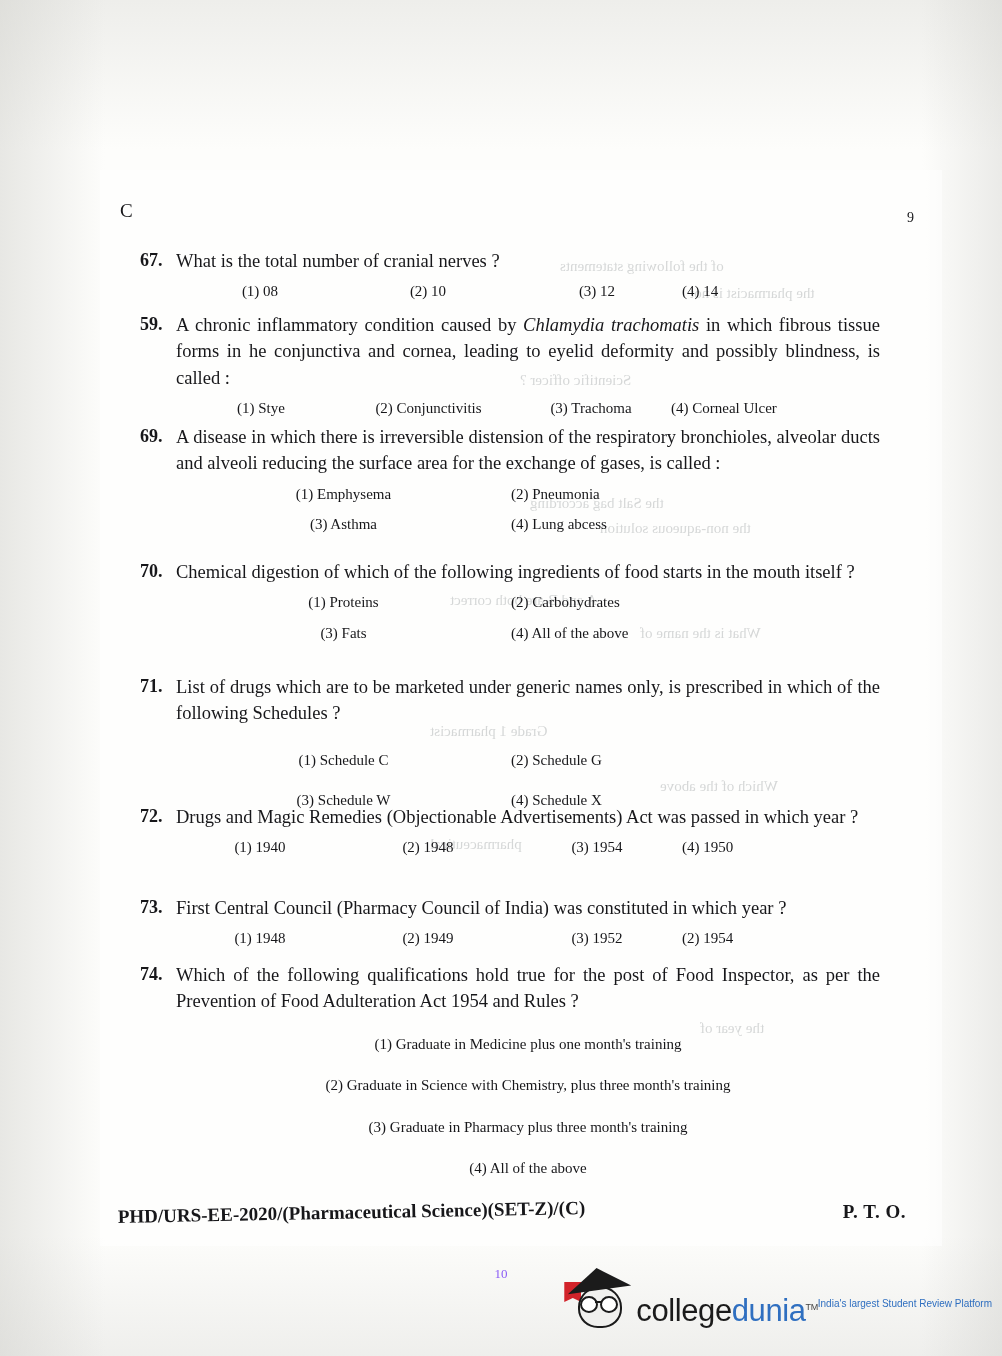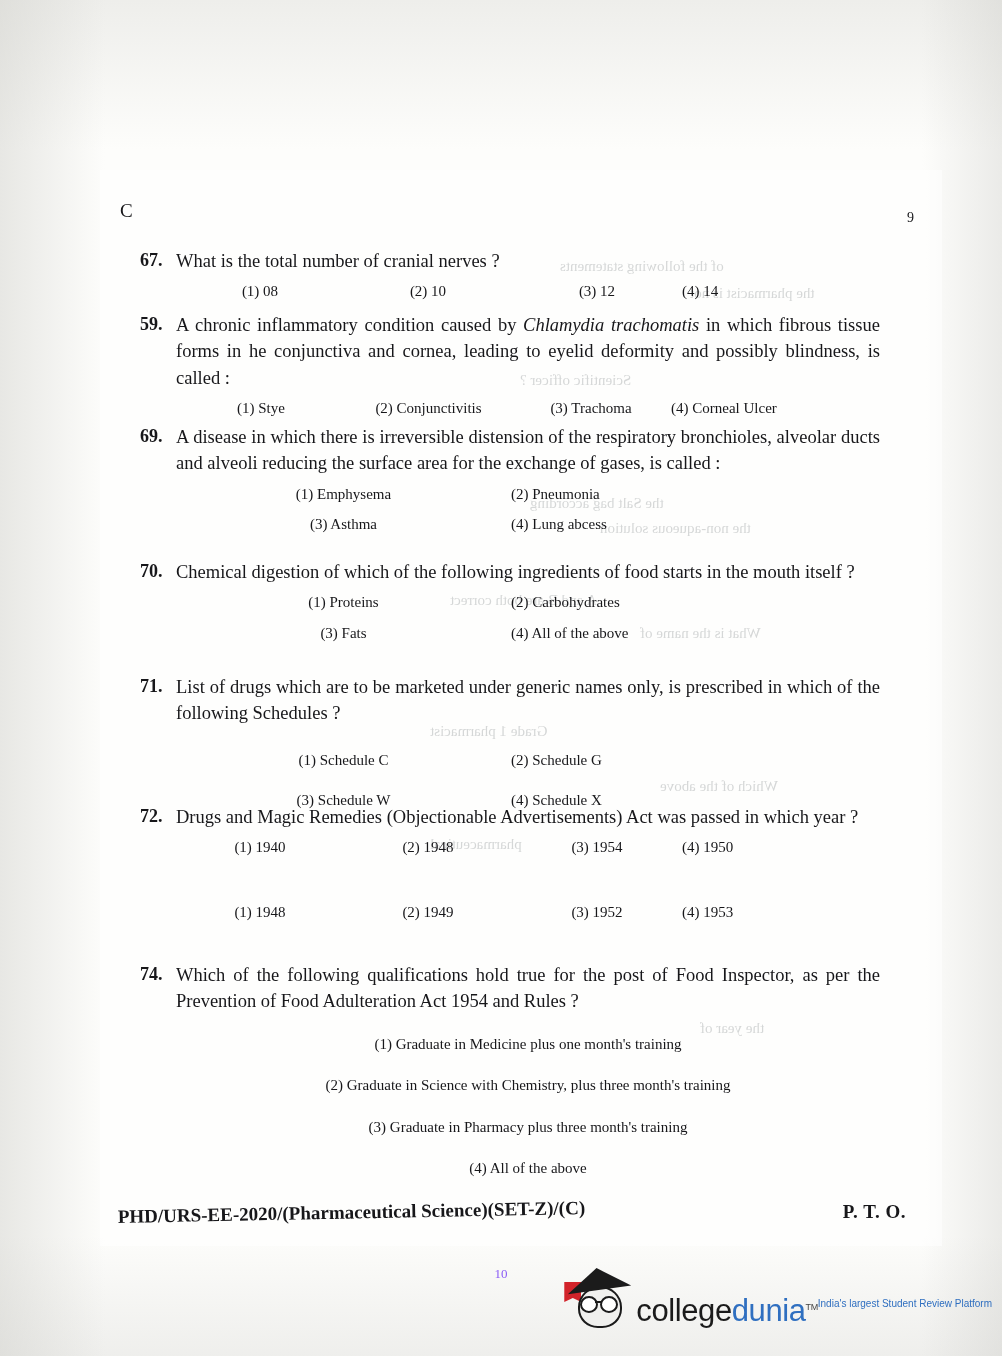--- a/index.html
+++ b/index.html
@@ -323,25 +323,29 @@
       </div>
       <div class="opts opts-row opts-4col">
         <span class="opt">(1)  1940</span>
         <span class="opt">(2)  1948</span>
         <span class="opt">(3)  1954</span>
         <span class="opt">(4)  1950</span>
       </div>
     </div>
 
     <div class="qblock" style="top:895px;">
+      <div class="qrow">
+        <div class="qnum">73.</div>
+        <div class="qtext">First Central Council (Pharmacy Council of India) was constituted in which year ?</div>
+      </div>
       <div class="opts opts-row opts-4col">
         <span class="opt">(1)  1948</span>
         <span class="opt">(2)  1949</span>
         <span class="opt">(3)  1952</span>
-        <span class="opt">(4)  1953</span>
+        <span class="opt">(2)  1954</span>
       </div>
     </div>
 
     <div class="qblock" style="top:962px;">
       <div class="qrow">
         <div class="qnum">74.</div>
         <div class="qtext">Which of the following qualifications hold true for the post of Food Inspector, as per the Prevention of Food Adulteration Act 1954 and Rules ?</div>
       </div>
       <div class="opts opts-stack" style="margin-top:18px;">
         <span class="opt" style="margin-bottom:19px;">(1)  Graduate in Medicine plus one month's training</span>

